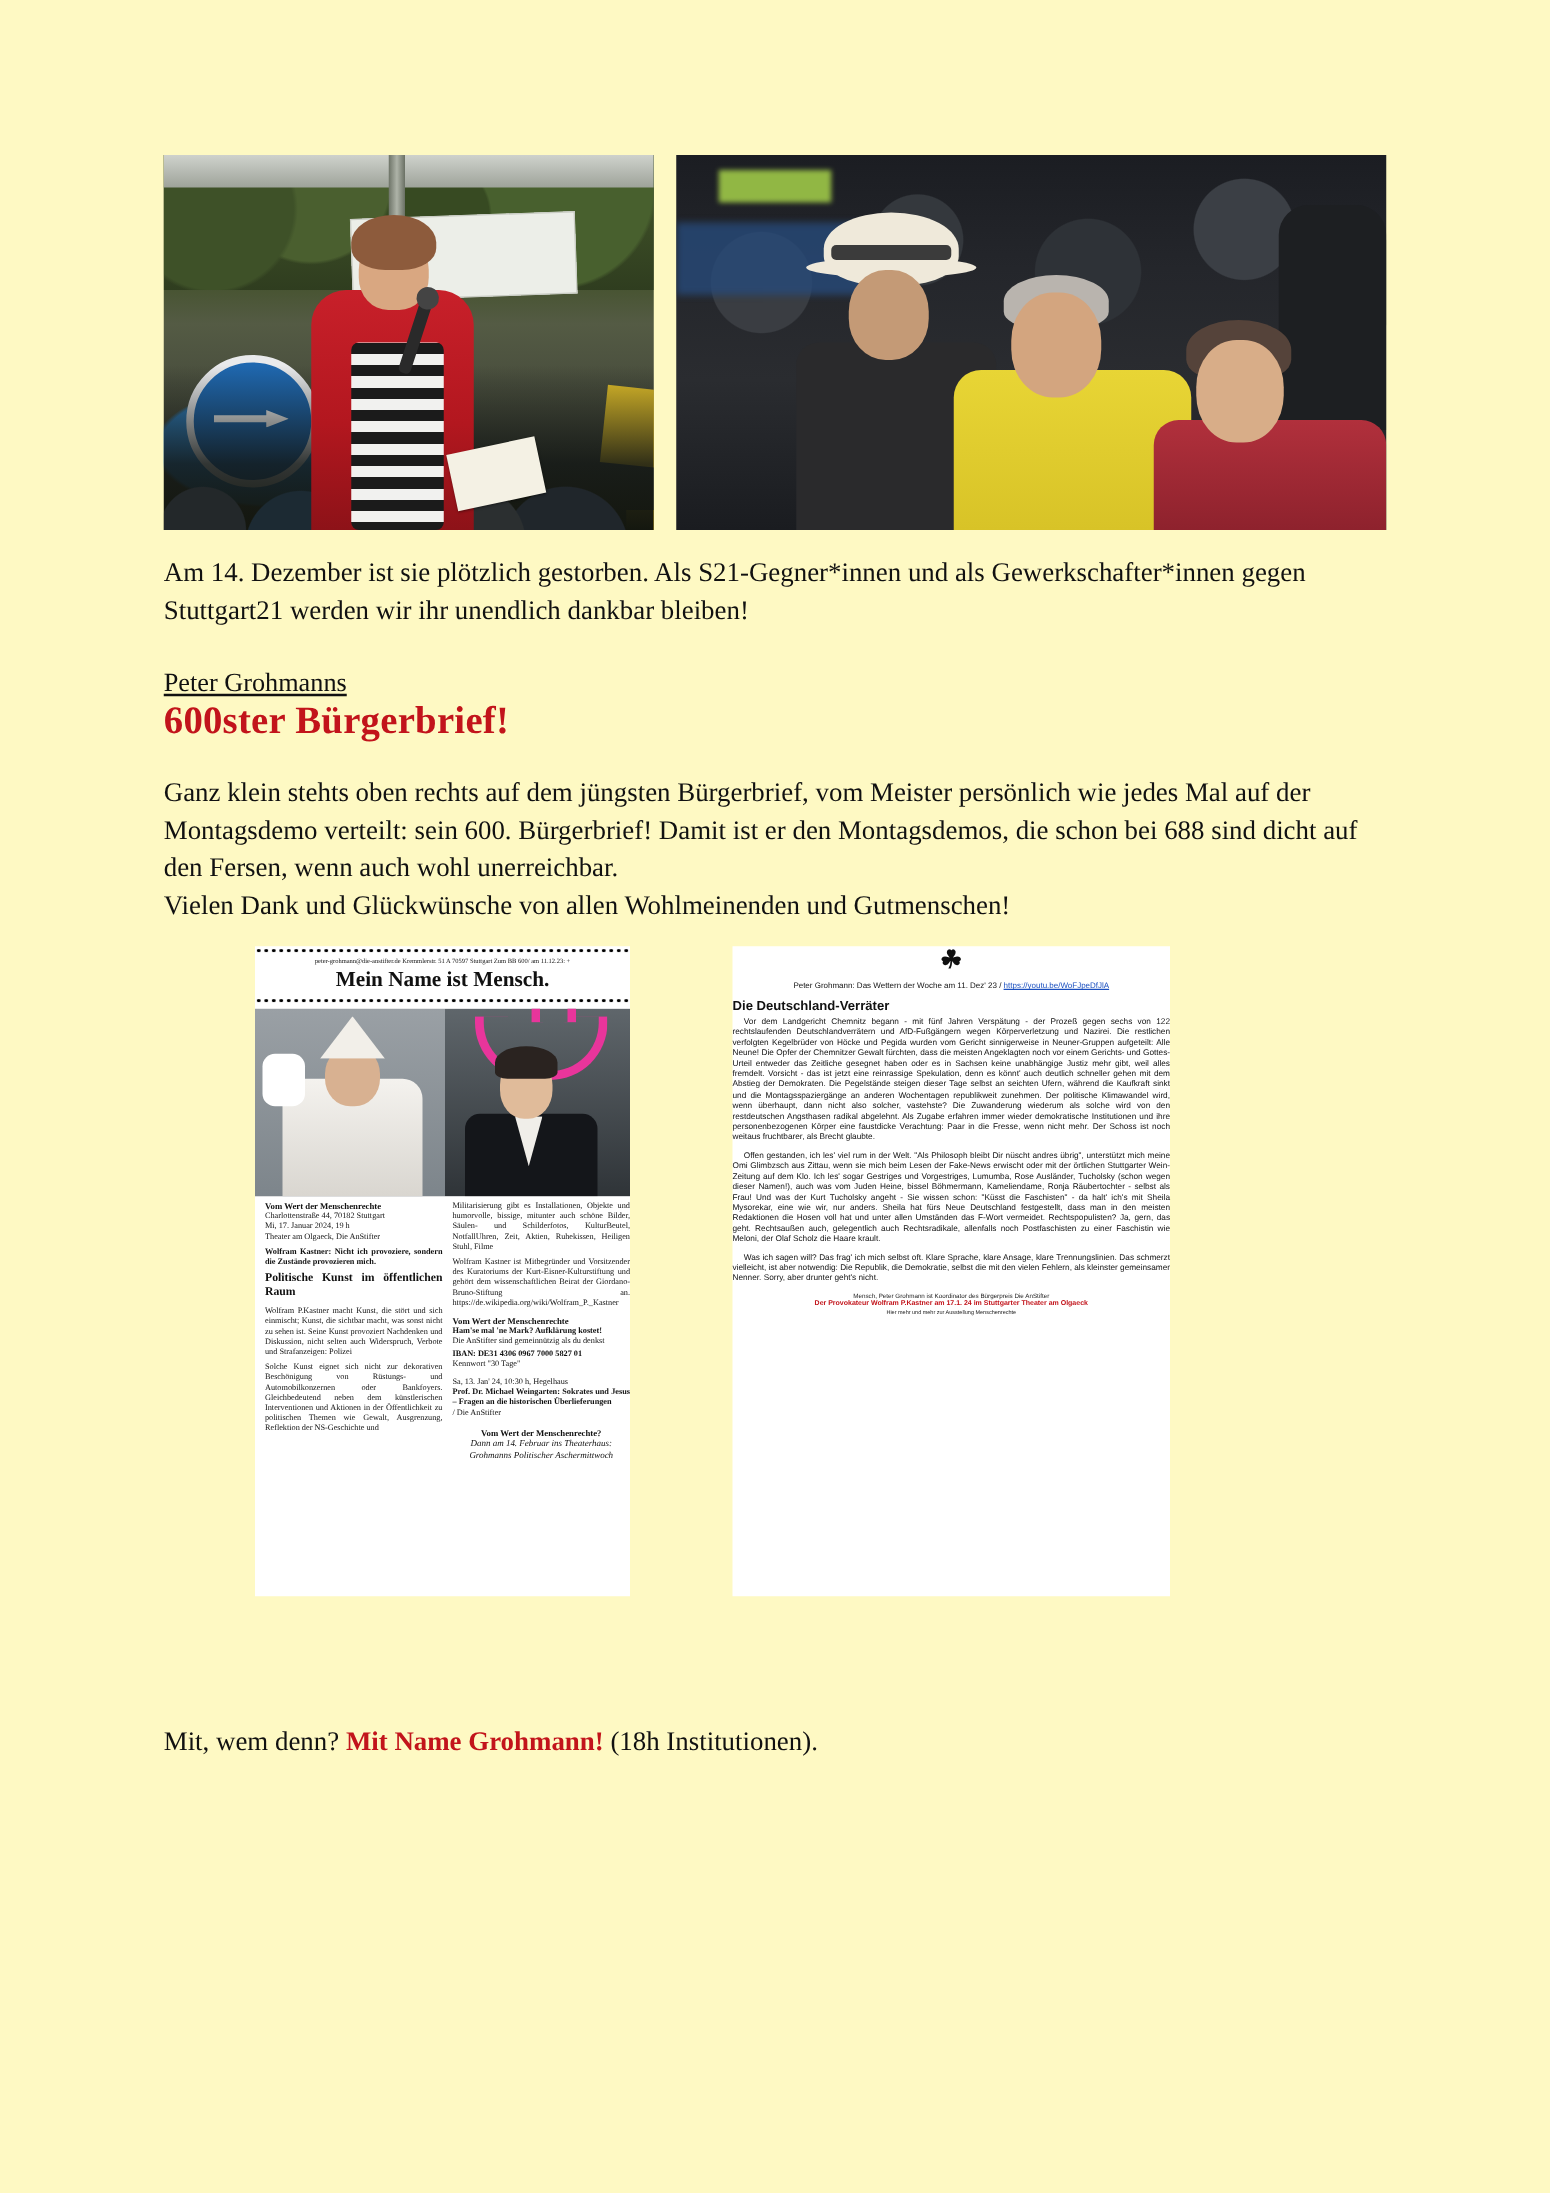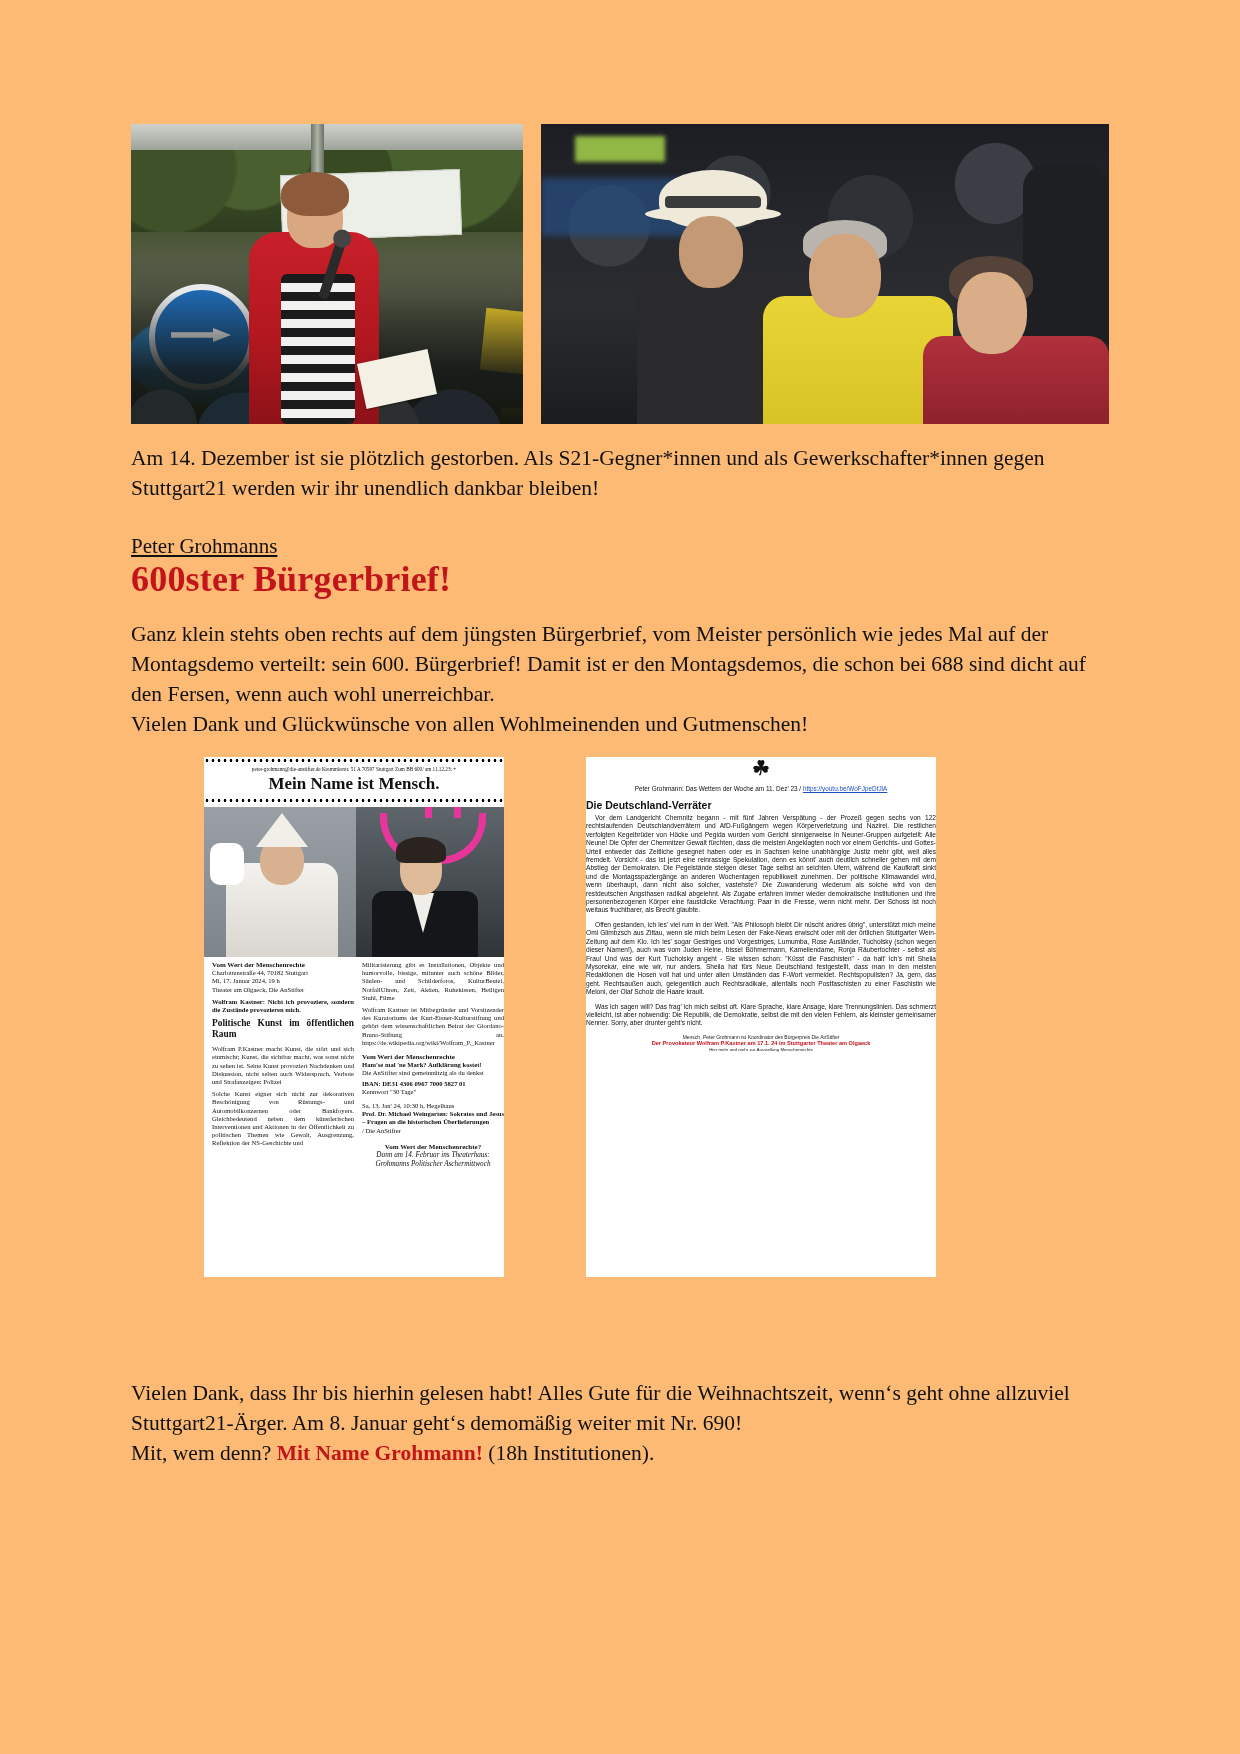--- a/index.html
+++ b/index.html
@@ -12,21 +12,21 @@
     height: 1754px;
     font-family: "Liberation Serif", serif;
     color: #000;
     position: relative;
     overflow: hidden;
   }
   .page {
     position: relative;
     width: 1240px;
     height: 1754px;
-    background: #fdba74;
+    background: #fef9c3;
   }
 
   
   .photo-row {
     position: absolute;
     left: 131px;
     top: 124px;
     width: 978px;
     height: 300px;
     display: flex;
@@ -200,21 +200,21 @@
     line-height: 30px;
     color: #111;
   }
   .para1 { left: 131px; top: 443px; width: 980px; }
   .kicker {
     position:absolute; left:131px; top:534px;
     font-size: 21px; text-decoration: underline; color:#111;
   }
   .headline {
     position:absolute; left:131px; top:558px;
-    font-size: 36px; font-weight: bold; color:#c2141b; letter-spacing:.2px;
+    font-size: 31px; font-weight: bold; color:#c2141b; letter-spacing:.2px;
   }
   .para2 { left: 131px; top: 619px; width: 980px; }
   .para3 { left: 131px; top: 1378px; width: 980px; }
   .hl-red { color:#c2141b; font-weight:bold; }
 
   
   .flyer {
     position:absolute; left:204px; top:757px; width:300px; height:520px;
     background:#fff; font-family:Liberation Serif, serif; color:#111;
   }
@@ -424,19 +424,18 @@
       <p>Was ich sagen will? Das frag' ich mich selbst oft. Klare Sprache, klare Ansage, klare Trennungslinien. Das schmerzt vielleicht, ist aber notwendig: Die Republik, die Demokratie, selbst die mit den vielen Fehlern, als kleinster gemeinsamer Nenner. Sorry, aber drunter geht's nicht.</p>
     </div>
     <div class="news-foot">
       <div>Mensch, Peter Grohmann ist Koordinator des Bürgerpreis Die AnStifter</div>
       <div class="red">Der Provokateur Wolfram P.Kastner am 17.1. 24 im Stuttgarter Theater am Olgaeck</div>
       <div class="tiny">Hier mehr und mehr zur Ausstellung Menschenrechte</div>
     </div>
   </div>
 
   <div class="para para3">
-    <div>Vielen Dank, dass Ihr bis hierhin gelesen habt! Alles Gute für die Weihnachtszeit, wenn‘s geht ohne allzuviel Stuttgart21-Ärger. Am 8. Januar geht‘s demomäßig weiter mit Nr. 690!</div>
     <div>
       <span>Mit, wem denn? </span><span class="hl-red">Mit Name Grohmann!</span><span> (18h Institutionen).</span>
     </div>
   </div>
 
 </div>
 
 </body></html>

